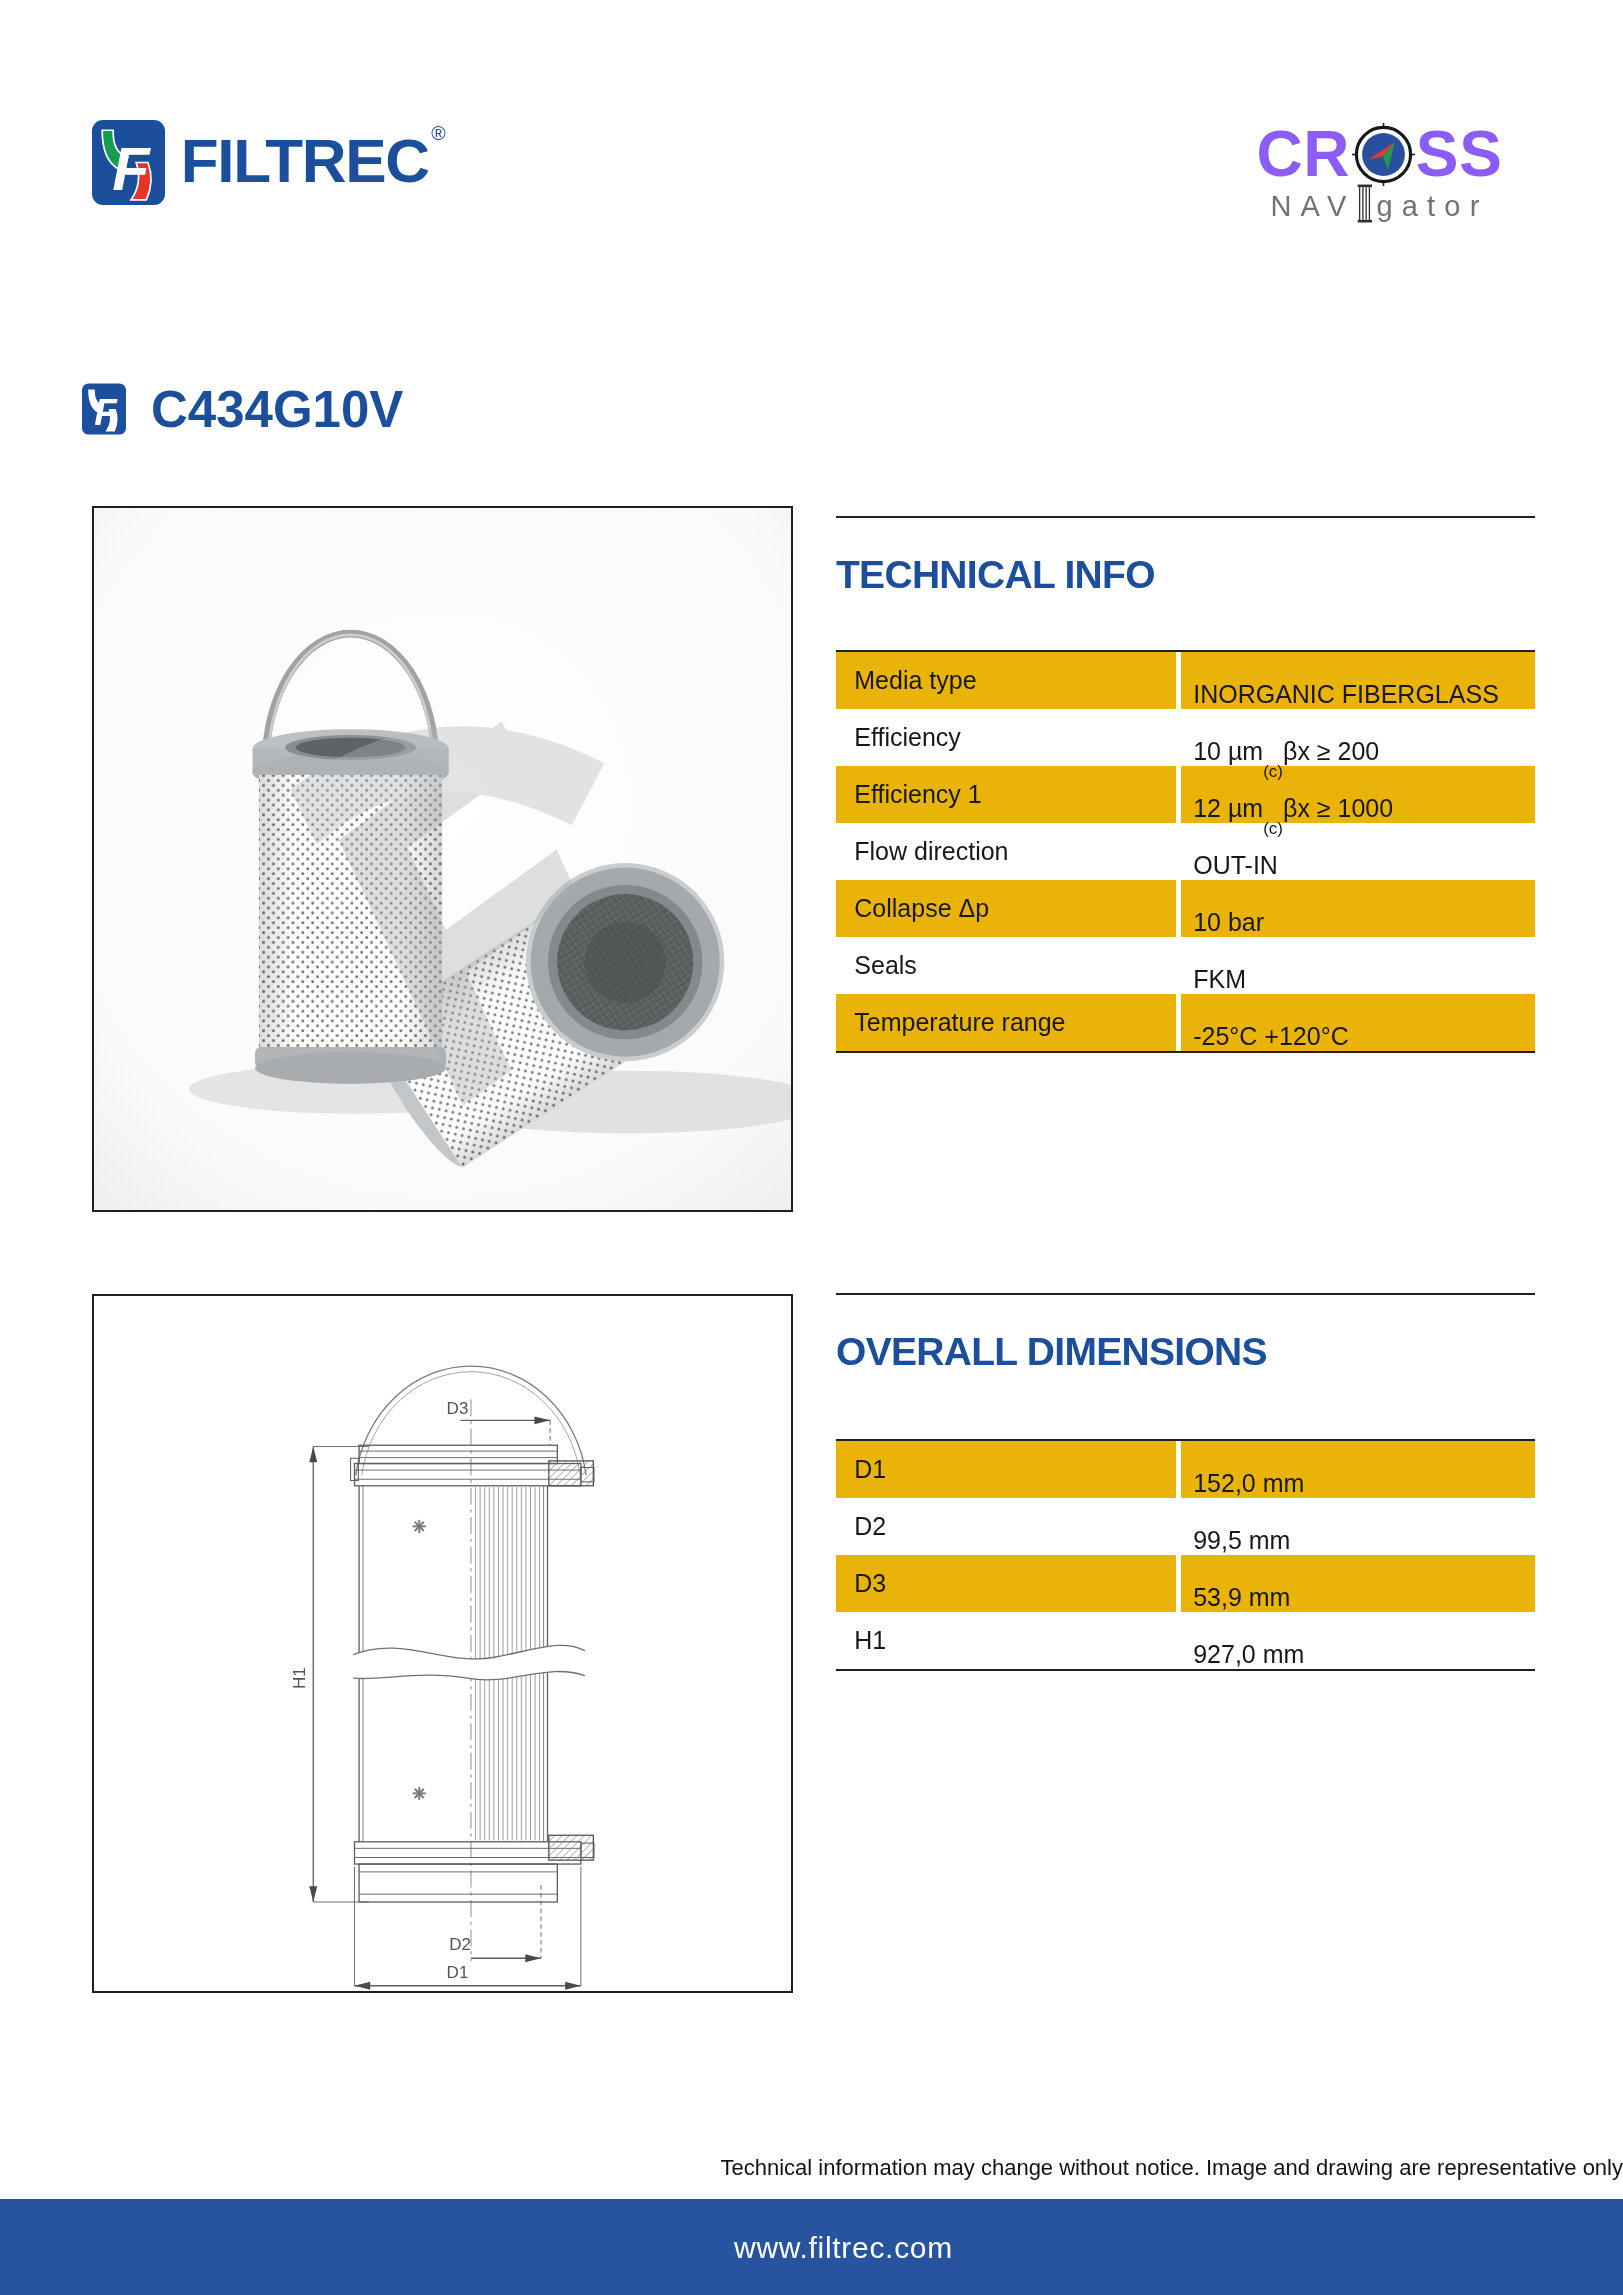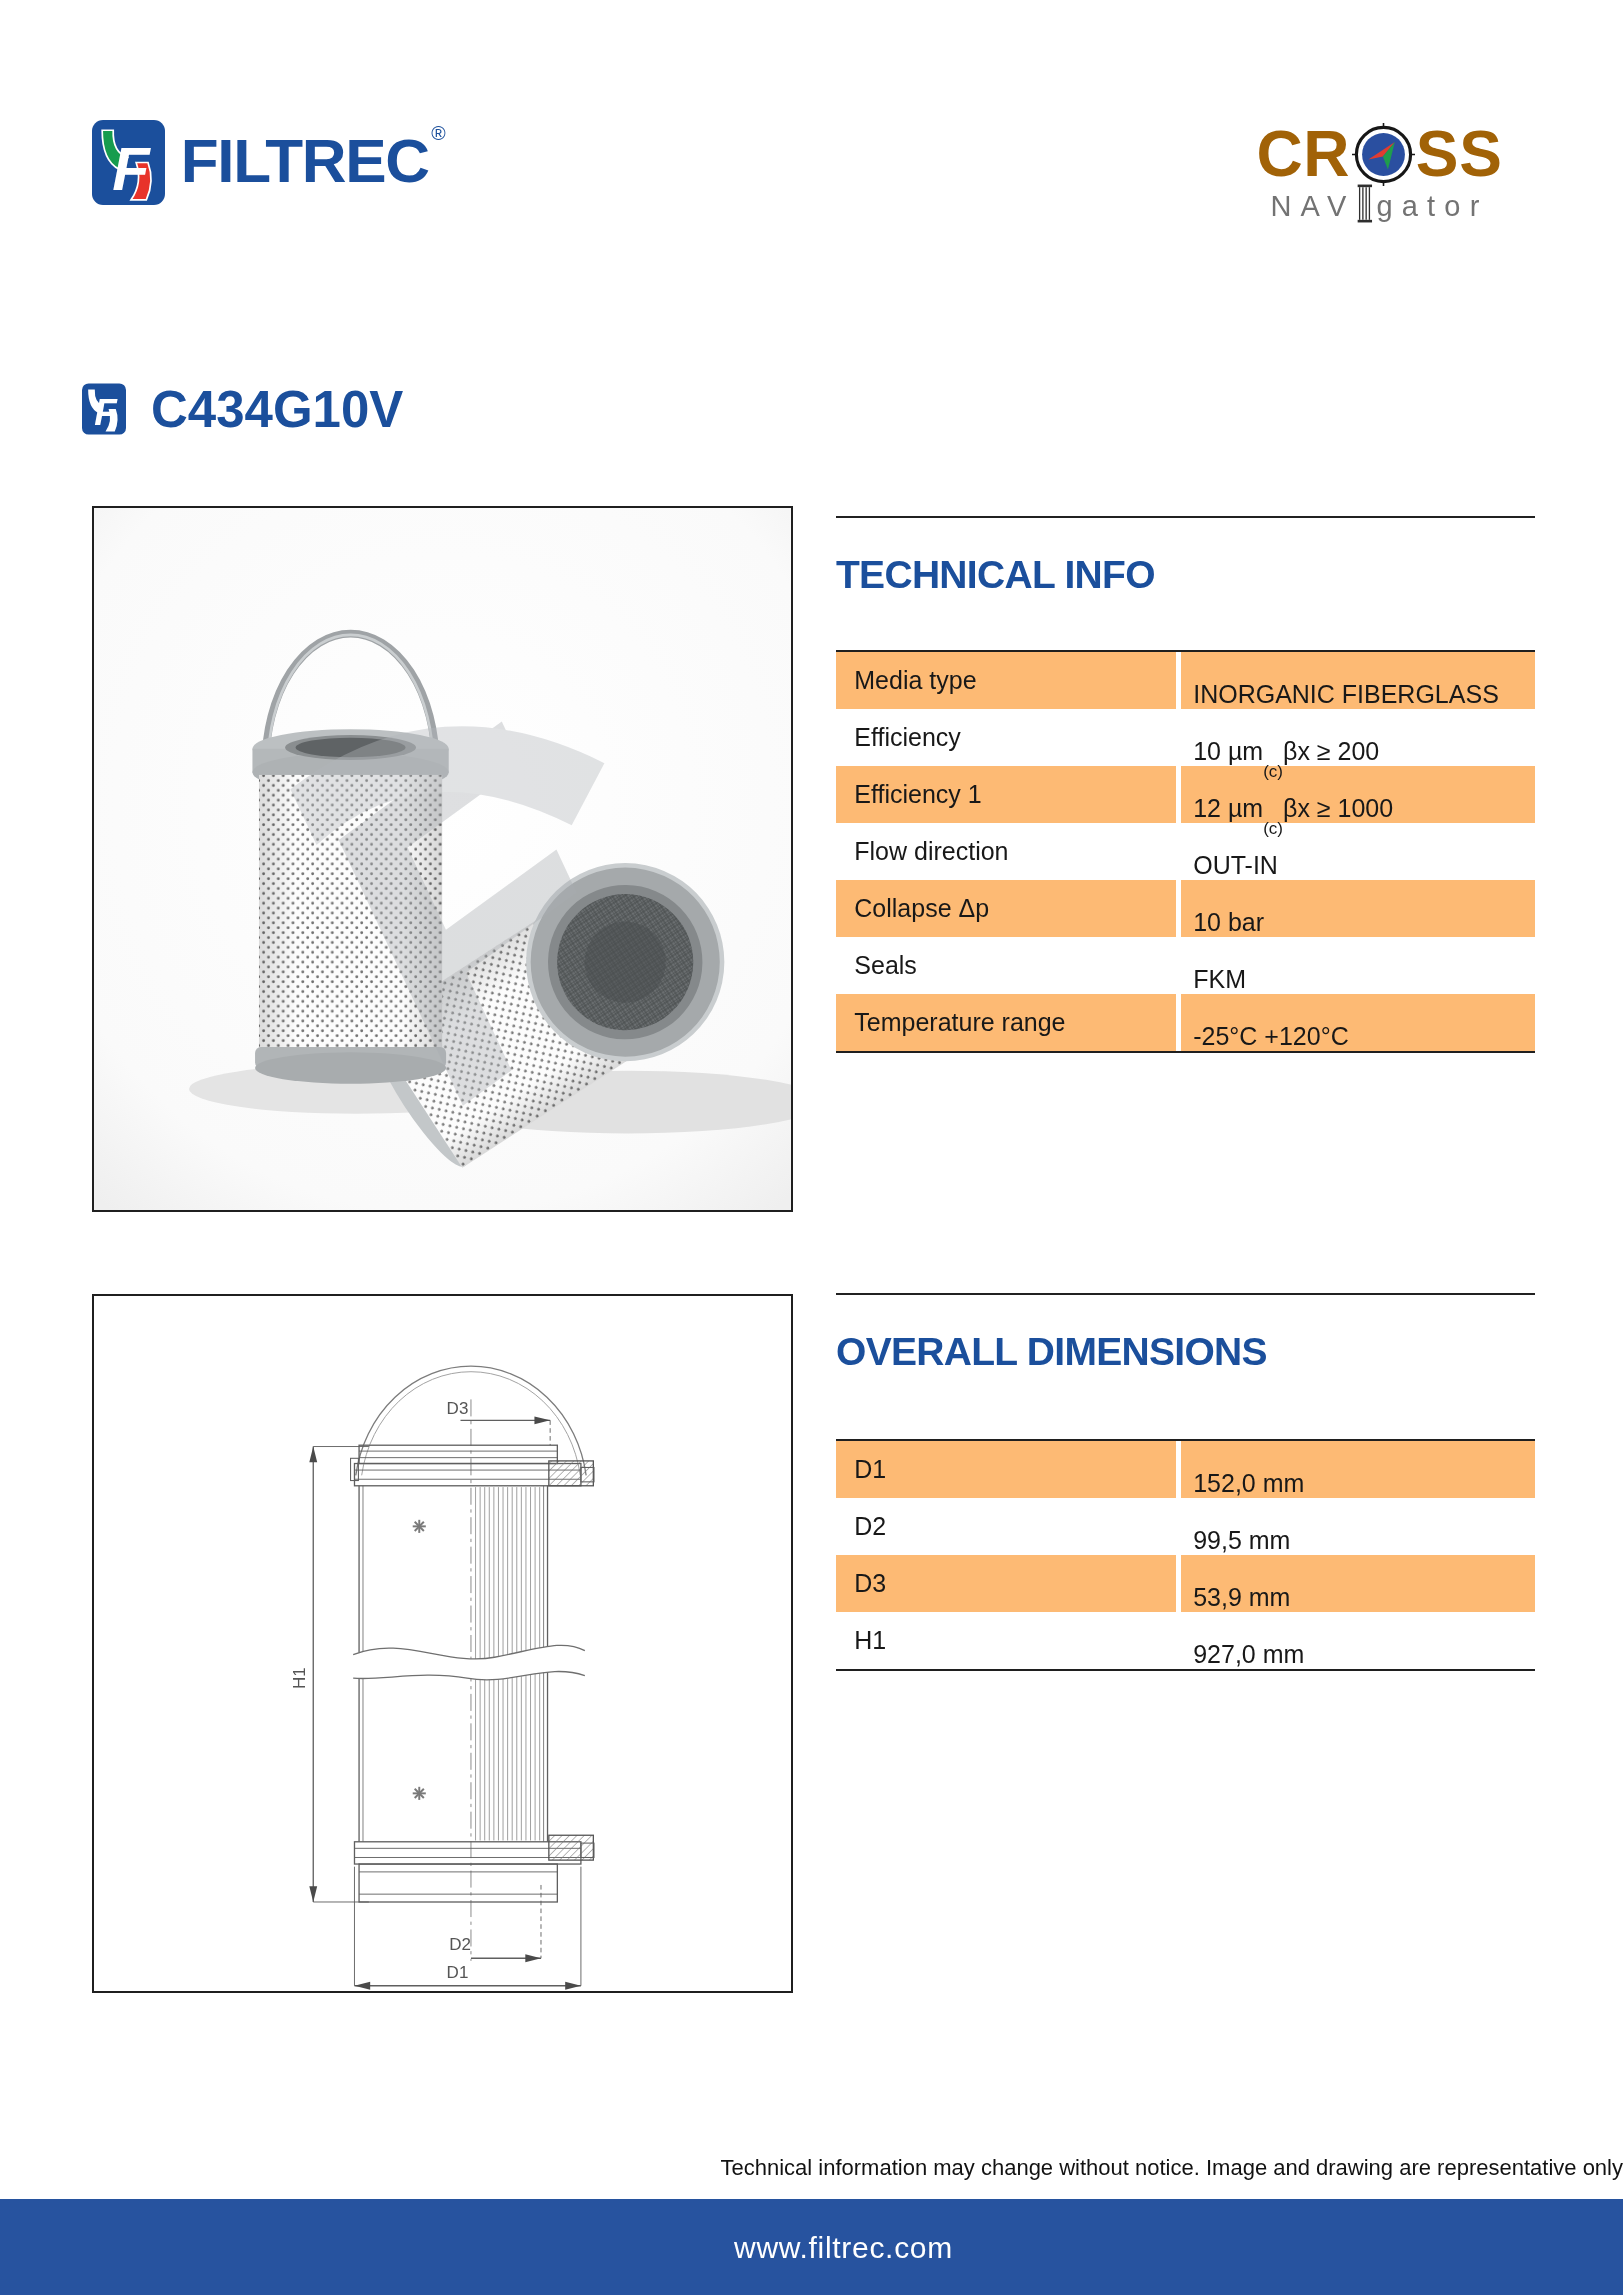--- a/index.html
+++ b/index.html
@@ -6,21 +6,21 @@
   body{width:1623px;height:2295px;position:relative;font-family:"Liberation Sans",sans-serif;color:#161616;}
   .page{position:absolute;inset:0;background:#fff;overflow:hidden;}
 
   
   .filtrec-logo{position:absolute;left:92px;top:120px;display:flex;align-items:flex-start;}
   .filtrec-logo .mark{width:73px;height:85px;}
   .filtrec-logo .word{font-size:62px;font-weight:800;letter-spacing:-1.3px;color:#1b4f9c;line-height:81px;margin-left:15.7px;}
   .filtrec-logo .reg{font-size:19.6px;font-weight:400;color:#1b4f9c;vertical-align:top;line-height:26px;margin-left:2.6px;}
 
   .cross-logo{position:absolute;left:1255px;top:122px;width:249px;text-align:center;}
-  .cross-logo .row1{display:flex;align-items:center;justify-content:center;font-weight:800;font-size:64px;letter-spacing:0.7px;color:#a16207;line-height:65px;}
+  .cross-logo .row1{display:flex;align-items:center;justify-content:center;font-weight:800;font-size:64px;letter-spacing:0.7px;color:#8b5cf6;line-height:65px;}
   .cross-logo .compass{width:63px;height:63px;margin:0 1.3px;}
   .cross-logo .row2{display:flex;align-items:flex-end;justify-content:center;font-size:29px;color:#737373;letter-spacing:9.2px;margin-top:-3.9px;}
   .cross-logo .column-glyph{width:15.7px;height:41px;margin:0 3.9px -1.3px 1.3px;}
 
   
   .product-title{position:absolute;left:82px;top:378px;display:flex;align-items:center;}
   .product-title .mini-mark{width:44px;height:62px;}
   .product-title .code{font-size:51px;font-weight:700;color:#1b4f9c;margin-left:25px;letter-spacing:0px;}
 
   
@@ -36,21 +36,21 @@
   .section-rule{border-top:2.6px solid #212121;width:100%;}
   .section-title{margin:34px 0 0 0;font-size:39px;line-height:46px;font-weight:800;color:#1b4f9c;letter-spacing:-0.7px;}
   .sec-technical .spec-table{margin-top:52px;}
   .sec-dimensions .spec-table{margin-top:64px;}
 
   .spec-table{border-top:2.6px solid #1f1f1f;border-bottom:2.6px solid #1f1f1f;}
   .spec-row{display:flex;height:57px;}
   .spec-row .cell{display:flex;align-items:center;font-size:25px;color:#181818;box-sizing:border-box;}
   .spec-row .label{width:340px;padding-left:18.3px;}
   .spec-row .value{flex:1;margin-left:5.2px;padding-left:12px;align-items:flex-end;}
-  .spec-row.alt .cell{background:#fdba74;}
+  .spec-row.alt .cell{background:#eab308;}
   .spec-row sub{font-size:17px;line-height:0;transform:translateY(5.9px);}
 
   
   .disclaimer{position:absolute;left:0;top:2155px;width:100%;text-align:right;font-size:22px;color:#121212;}
   .footer-bar{position:absolute;left:0;top:2199px;width:100%;height:97px;background:#27539f;display:flex;align-items:center;justify-content:center;padding-left:32px;}
   .footer-bar a{color:#ffffff;font-size:30px;text-decoration:none;letter-spacing:0.7px;}
 </style>
 </head>
 <body>
 

